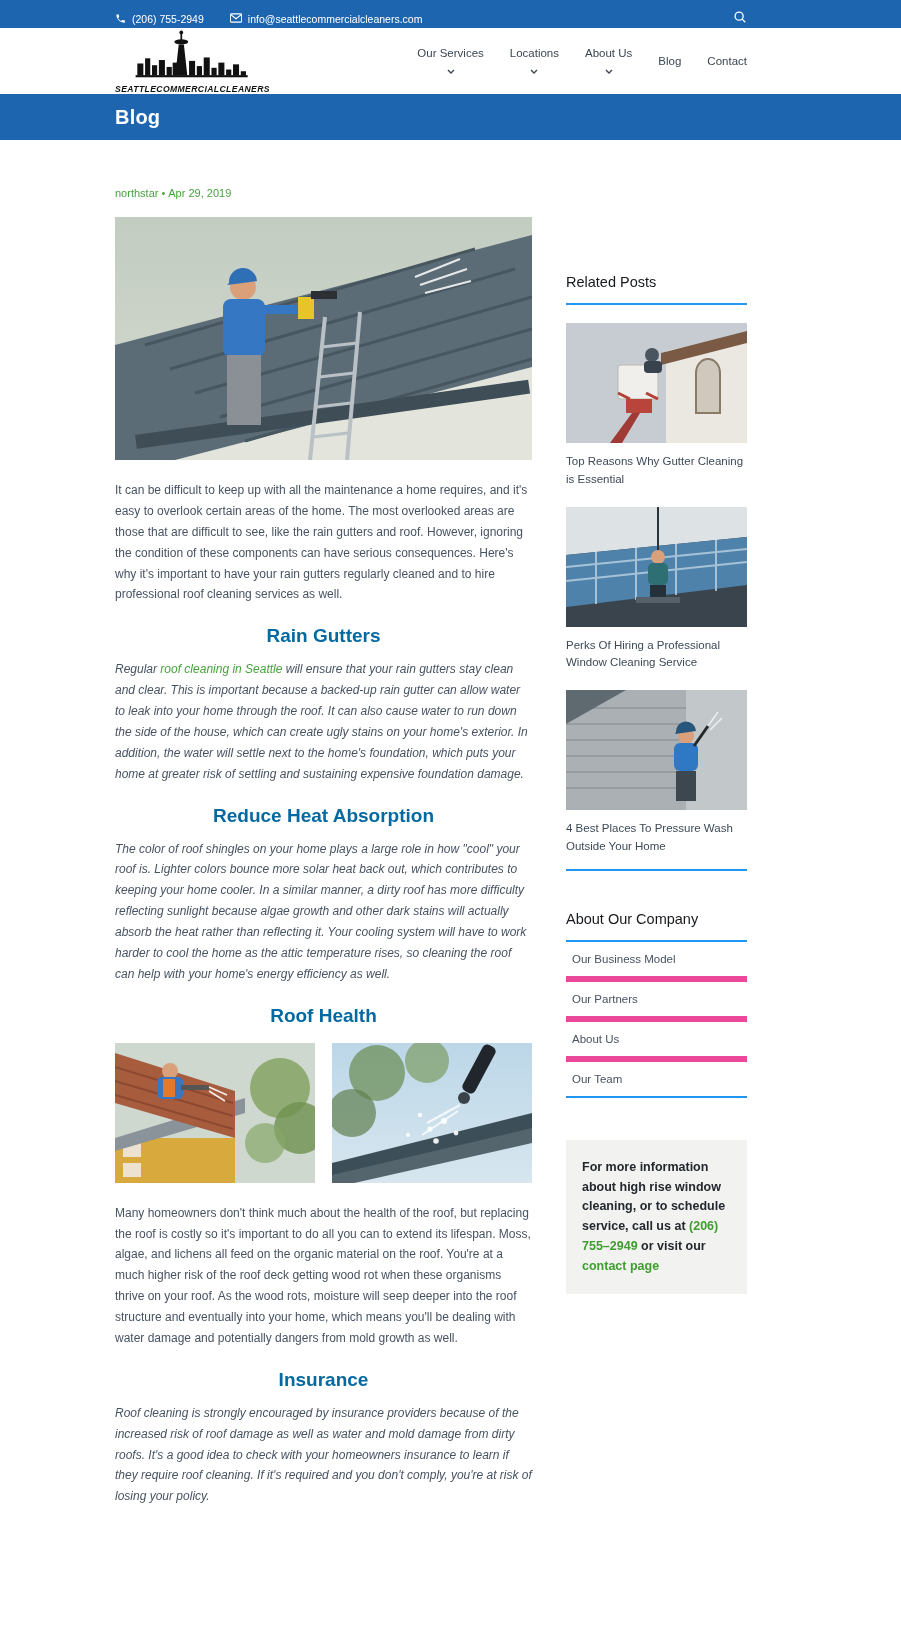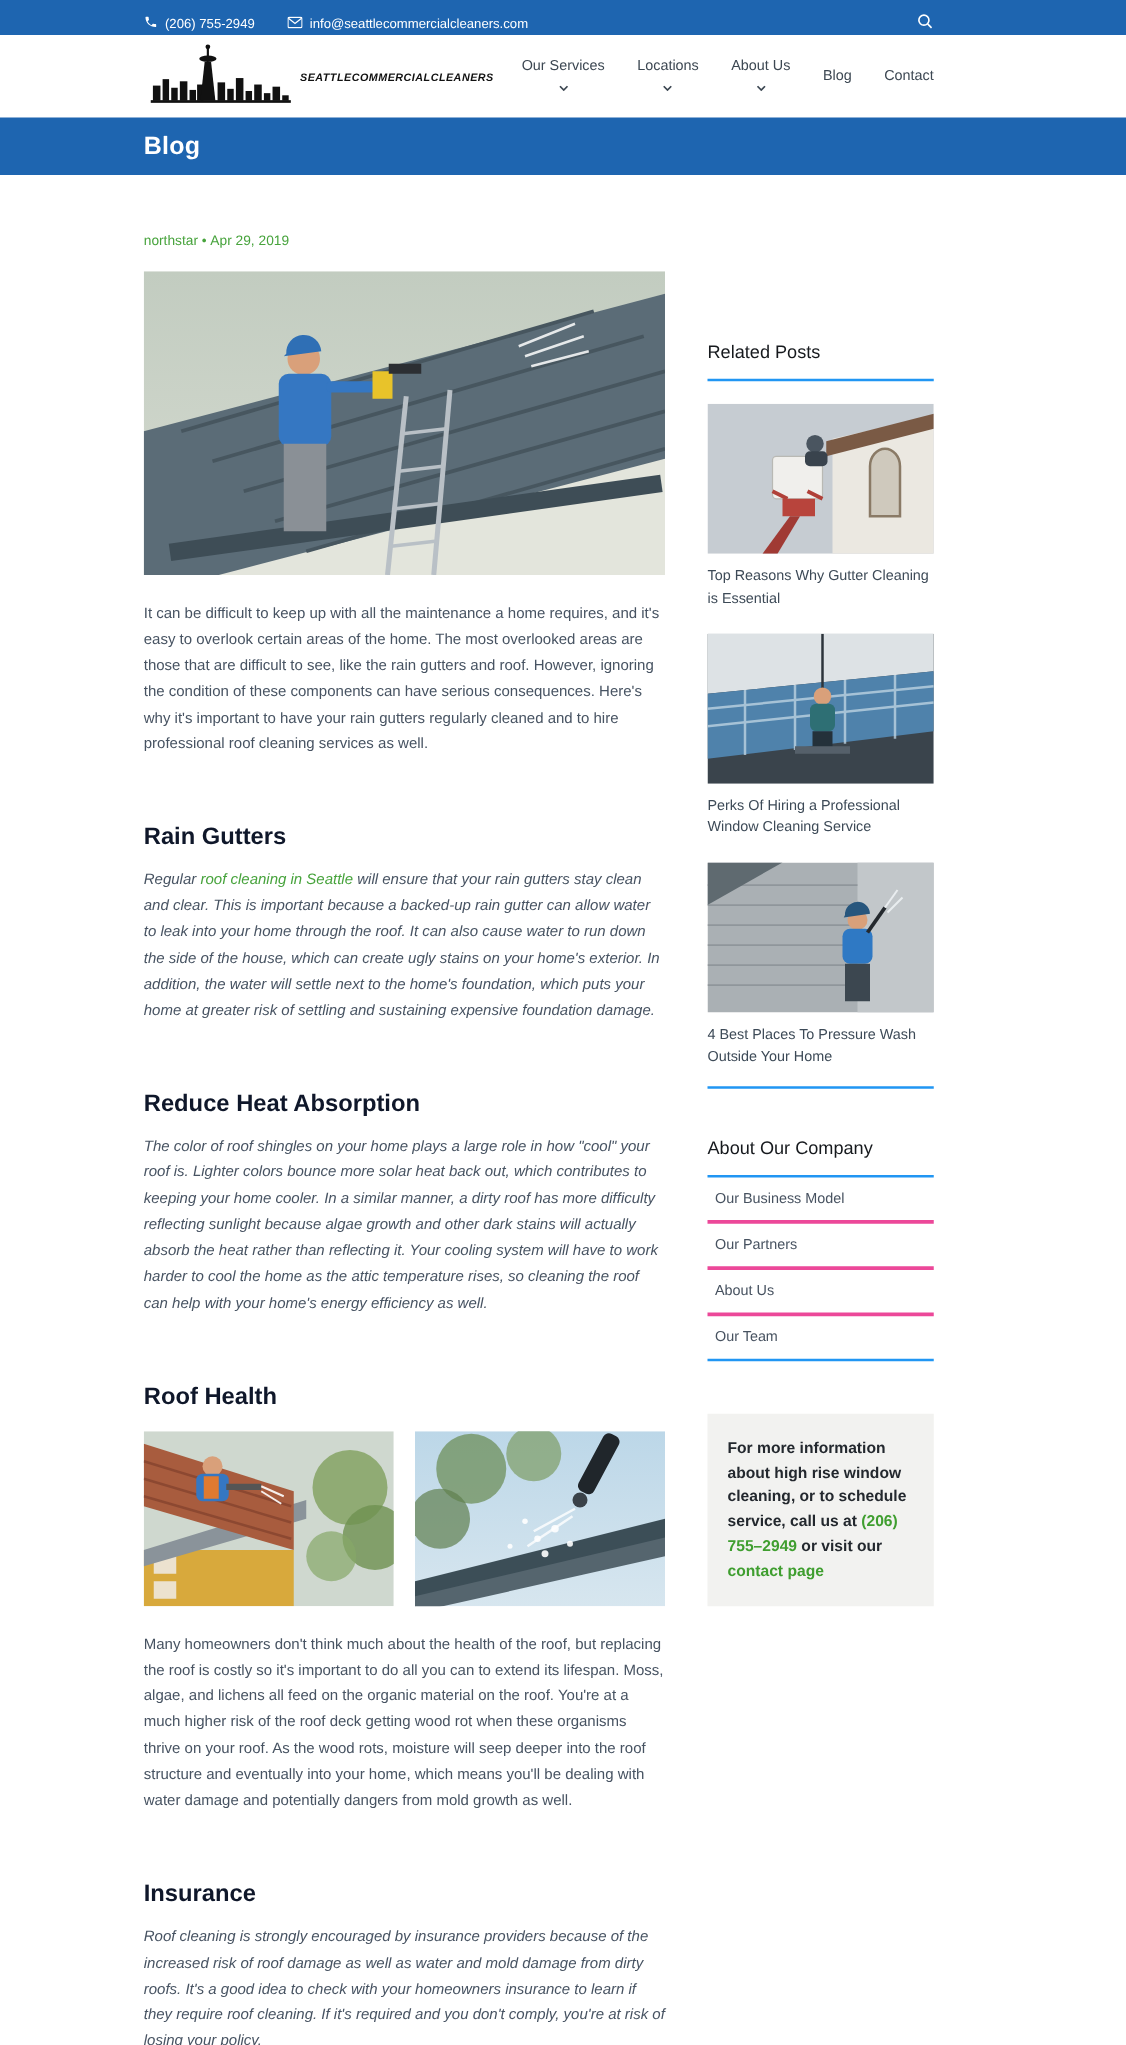--- a/index.html
+++ b/index.html
@@ -10,53 +10,53 @@
   
   .topbar { background:#1e65b0; height:28px; }
   .topbar .container { display:flex; align-items:center; height:38px; gap:26px; }
   .tb-item { display:flex; align-items:center; gap:6px; color:#ffffff; font-size:10.5px; }
   .tb-spacer { flex:1; }
   .tb-search { cursor:pointer; display:flex; align-items:center; }
 
   
   .site-header { background:#ffffff; height:66px; }
   .site-header .container { display:flex; align-items:center; height:66px; }
-  .logo { display:flex; flex-direction:row; align-items:center; cursor:pointer;text-align:center; }
+  .logo { display:flex; flex-direction:column; align-items:center; cursor:pointer;text-align:center; }
   .logo-text { font-size:8.6px; font-weight:700; font-style:italic; letter-spacing:.4px; color:#111; margin-top:1px; }
   .nav { margin-left:auto; display:flex; align-items:center; gap:26px; }
   .nav-item { display:flex; align-items:center; gap:5px; font-size:11.5px; color:#3c4752; cursor:pointer;flex-direction:column; }
 
   
   .banner { background:#1e65b0; height:46px; display:flex; align-items:center; }
   .banner h1 { color:#ffffff; font-size:20px; font-weight:600; letter-spacing:.2px; }
 
   
   .main-wrap { display:flex; padding-top:38px; min-height:1250px; align-items:flex-start; }
   .article { width:417px; }
   .sidebar { width:181px; margin-left:34px; margin-top:96px; }
 
   .article h1.post-title { font-size:28px; line-height:1.27; font-weight:600; color:#16191d; letter-spacing:.1px; }
   .post-meta { margin-top:9px; font-size:11px; color:#47a33c; }
   .post-meta .sep { margin:0 3px; }
   .hero { margin-top:18px; }
   .hero svg, .rh-img svg, .rp-img svg { display:block; }
   .article p { font-size:12px; line-height:1.74; margin-top:20px; color:#475362; }
-  .article h2 { font-size:19px; font-weight:700; color:#0f172a; margin-top:54px; }
+  .article h2 { font-size:19px; font-weight:700; color:#0369a1; margin-top:20px;text-align:center; }
   .article h2 + p { margin-top:12px;font-style:italic; }
   .green-link { color:#47a33c; text-decoration:none; cursor:pointer; }
   .rh-row { display:flex; gap:17px; margin-top:16px; }
 
   
   .sb-h { font-size:14.5px; font-weight:400; color:#16191d; }
   .blue-rule { border:none; border-top:2px solid #2196f3; margin-top:13px; }
   .rp-item { margin-top:18px; cursor:pointer; }
   .rp-title { font-size:11.5px; line-height:1.55; color:#3d4a57; margin-top:10px; }
   .about-block { margin-top:40px; }
   .about-list { list-style:none; margin-top:0; }
-  .about-list li { font-size:11.5px; color:#475260; padding:11px 6px; border-bottom:3px solid #ec4899; cursor:pointer; }
+  .about-list li { font-size:11.5px; color:#475260; padding:11px 6px; border-bottom:6px solid #ec4899; cursor:pointer; }
   .about-list li:last-child { border-bottom:none; }
   .info-box { margin-top:42px; background:#f2f2f0; padding:18px 16px; font-size:12.5px; line-height:1.58;
               color:#23282e; font-weight:600; }
   .info-box .green { color:#3f9e2f; font-weight:700; cursor:pointer; }
 </style>
 </head>
 <body>
 
 <div class="topbar">
   <div class="container">

